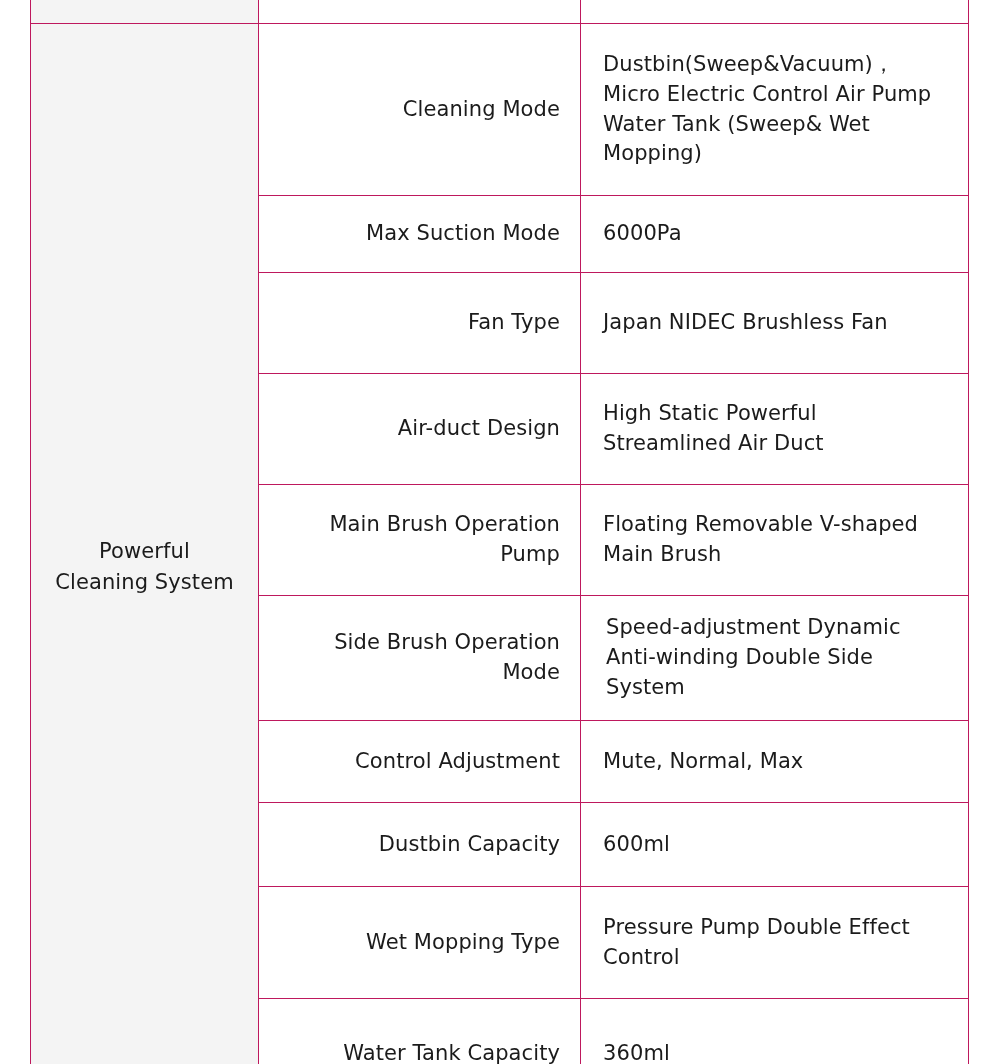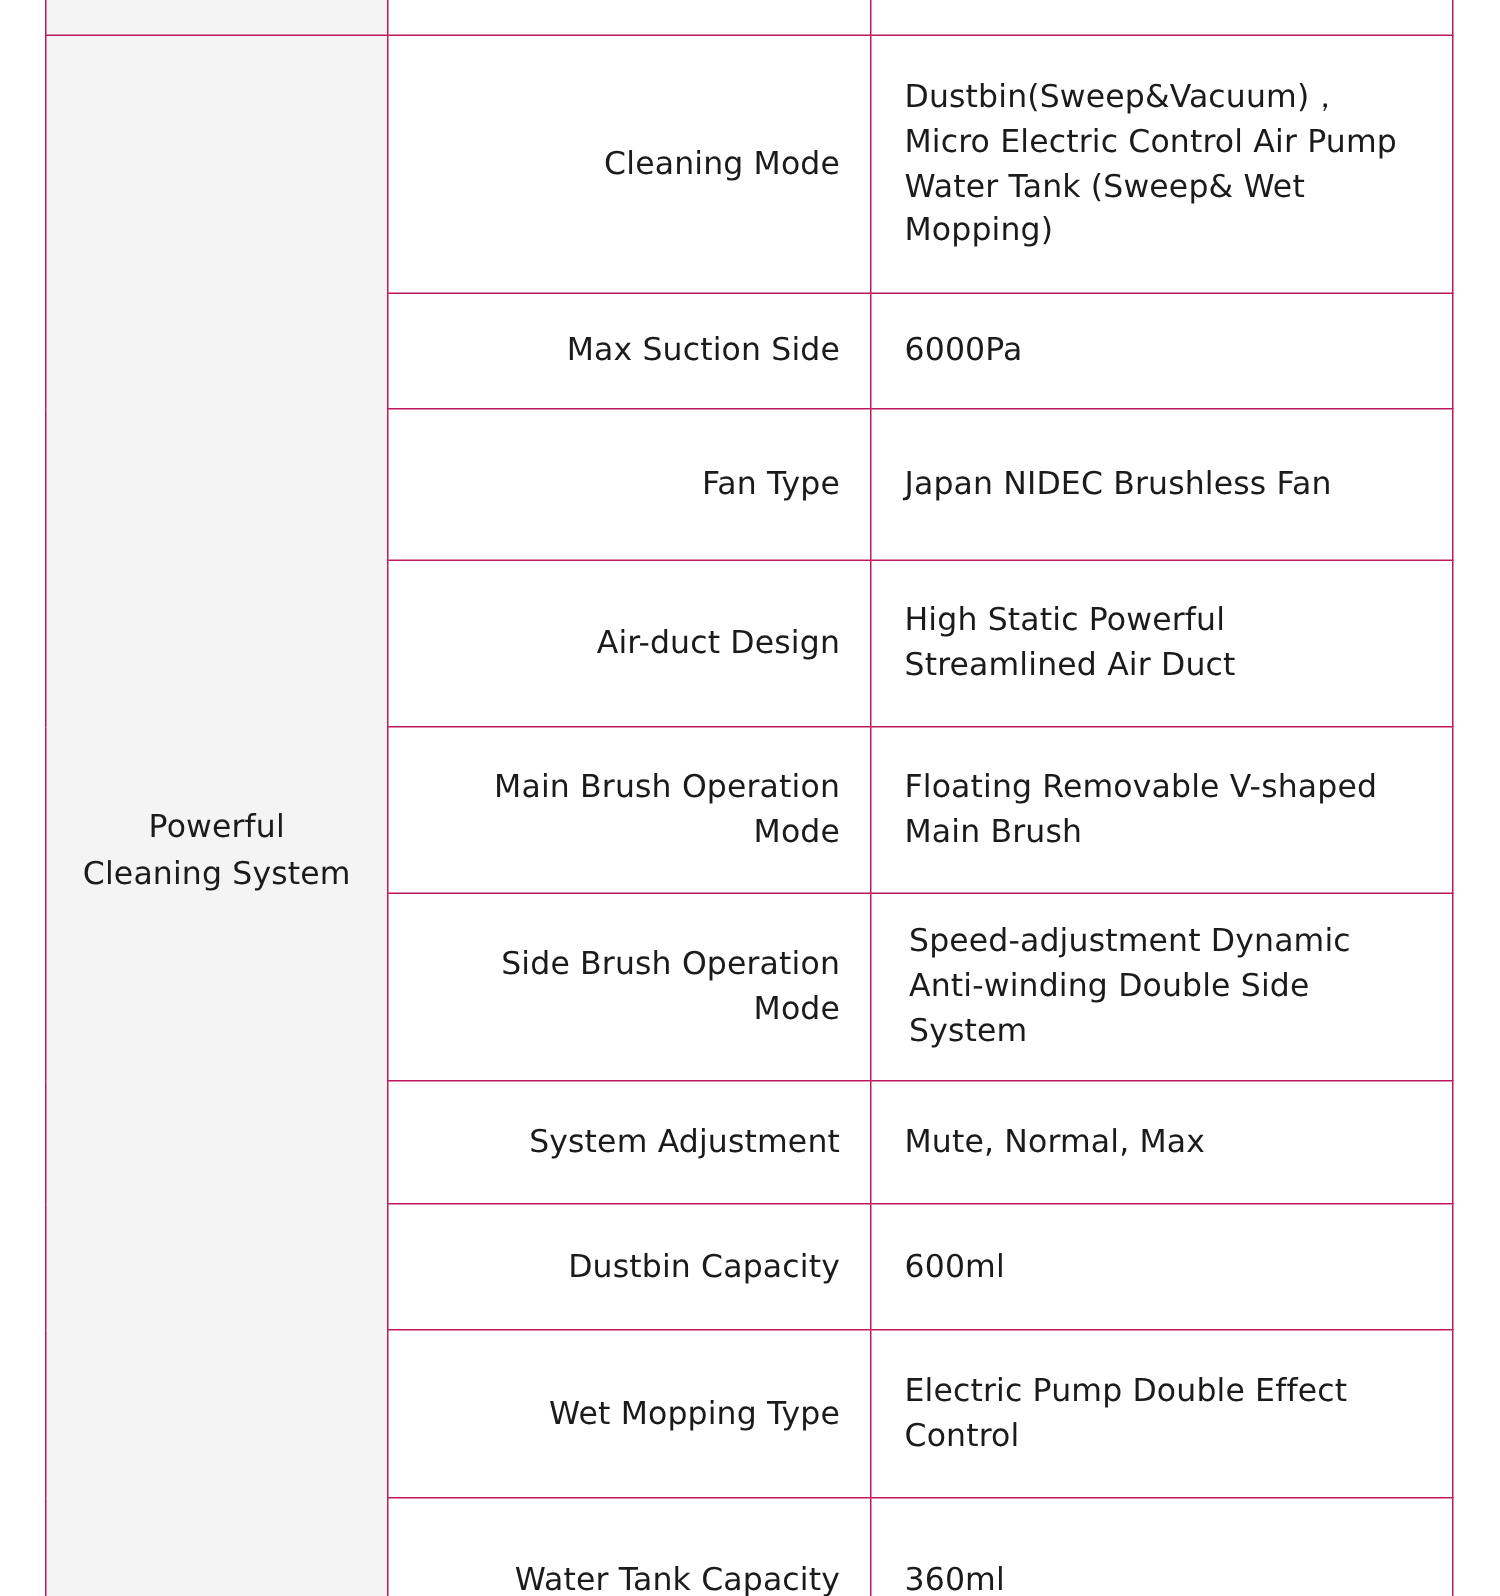--- a/index.html
+++ b/index.html
@@ -120,57 +120,57 @@
       <tr class="r-clean-mode">
         <td class="category-cell" rowspan="10">
           <span>Powerful</span><br>
           <span>Cleaning System</span>
         </td>
         <td class="label-cell">Cleaning Mode</td>
         <td class="value-cell">Dustbin(Sweep&amp;Vacuum)，Micro Electric Control Air Pump Water Tank (Sweep&amp; Wet Mopping)</td>
       </tr>
 
       <tr class="r-suction">
-        <td class="label-cell">Max Suction Side</td>
+        <td class="label-cell">Max Suction Mode</td>
         <td class="value-cell">6000Pa</td>
       </tr>
 
       <tr class="r-fan">
         <td class="label-cell">Fan Type</td>
         <td class="value-cell">Japan NIDEC Brushless Fan</td>
       </tr>
 
       <tr class="r-airduct">
         <td class="label-cell">Air-duct Design</td>
         <td class="value-cell">High Static Powerful Streamlined Air Duct</td>
       </tr>
 
       <tr class="r-mainbrush">
-        <td class="label-cell">Main Brush Operation Mode</td>
+        <td class="label-cell">Main Brush Operation Pump</td>
         <td class="value-cell">Floating Removable V-shaped Main Brush</td>
       </tr>
 
       <tr class="r-sidebrush">
         <td class="label-cell">Side Brush Operation Mode</td>
         <td class="value-cell indent">Speed-adjustment Dynamic Anti-winding Double Side System</td>
       </tr>
 
       <tr class="r-suctionadj">
-        <td class="label-cell">System Adjustment</td>
+        <td class="label-cell">Control Adjustment</td>
         <td class="value-cell">Mute, Normal, Max</td>
       </tr>
 
       <tr class="r-dustbin">
         <td class="label-cell">Dustbin Capacity</td>
         <td class="value-cell">600ml</td>
       </tr>
 
       <tr class="r-wetmop">
         <td class="label-cell">Wet Mopping Type</td>
-        <td class="value-cell">Electric Pump Double Effect Control</td>
+        <td class="value-cell">Pressure Pump Double Effect Control</td>
       </tr>
 
       <tr class="r-watertank">
         <td class="label-cell">Water Tank Capacity</td>
         <td class="value-cell">360ml</td>
       </tr>
 
     </tbody>
   </table>
 

